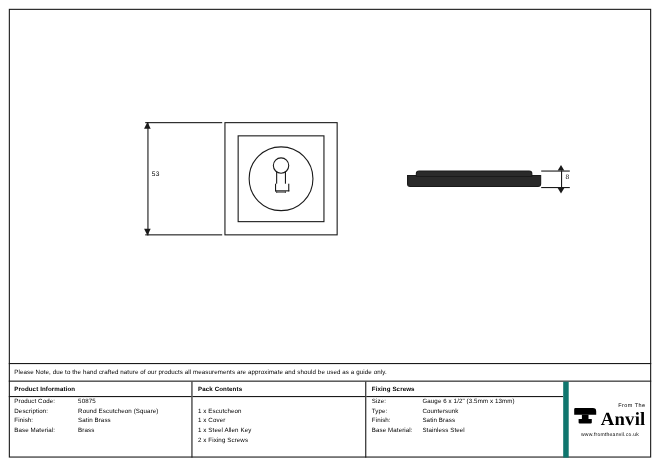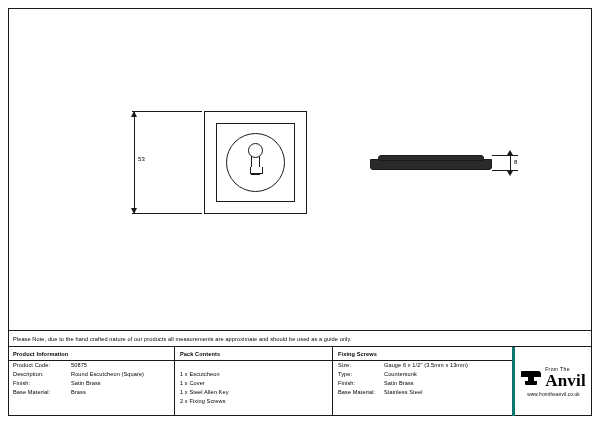--- a/index.html
+++ b/index.html
@@ -255,21 +255,21 @@
     display: flex;
   }
   .col {
     position: relative;
     box-sizing: border-box;
     padding: 3px 5px 0 5px;
   }
   .col-product { width: 166px; }
   .col-pack    { width: 158px; border-left: 1px solid #1a1a1a; }
   .col-fixing  { width: 180px; border-left: 1px solid #1a1a1a; }
-  .col-logo    { width: 80px;  border-left: 3px solid #0f766e; padding: 0; }
+  .col-logo    { width: 80px;  border-left: 5px solid #0f766e; padding: 0; text-align: right; }
 
   .col-head {
     font-size: 5.6px;
     font-weight: bold;
     line-height: 9px;
     margin-bottom: 2px;
     letter-spacing: 0.1px;
   }
   .head-rule {
     position: absolute;

